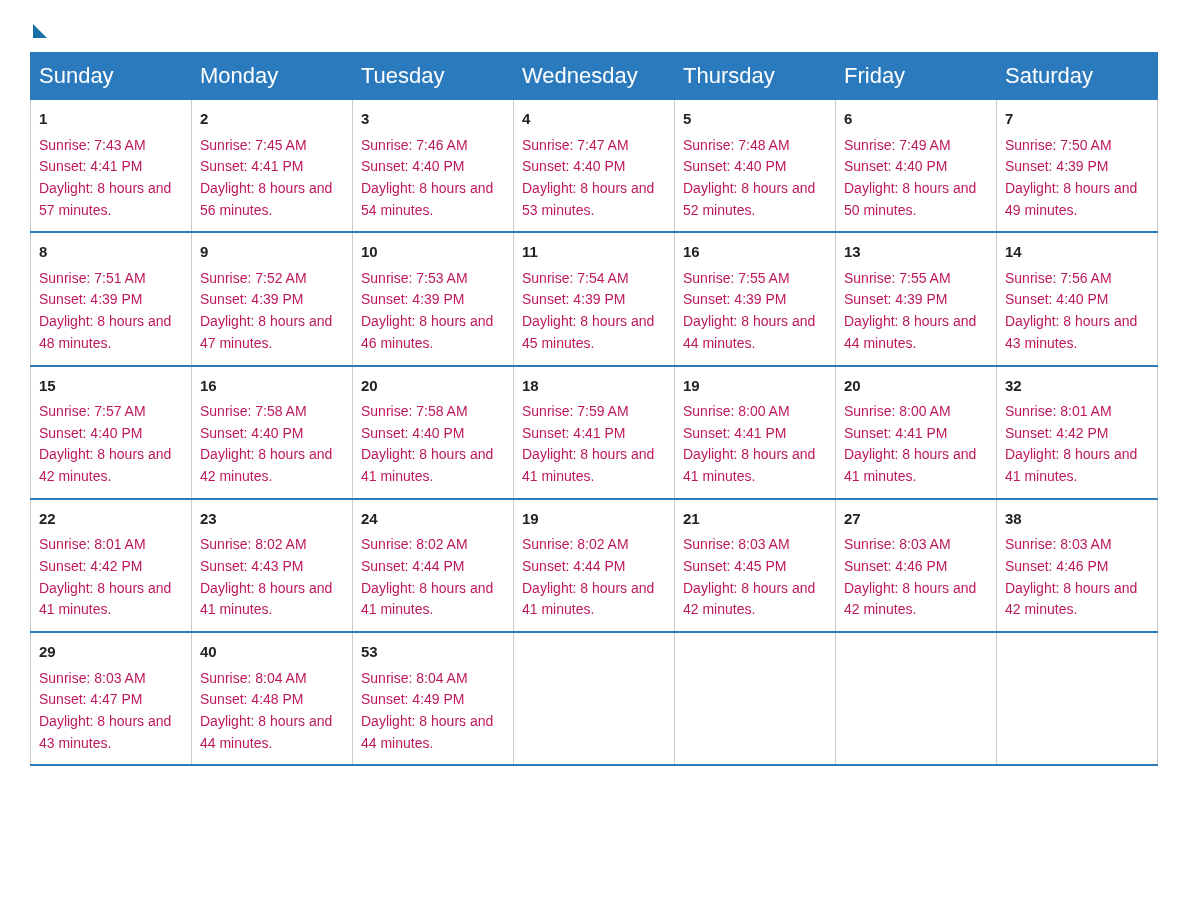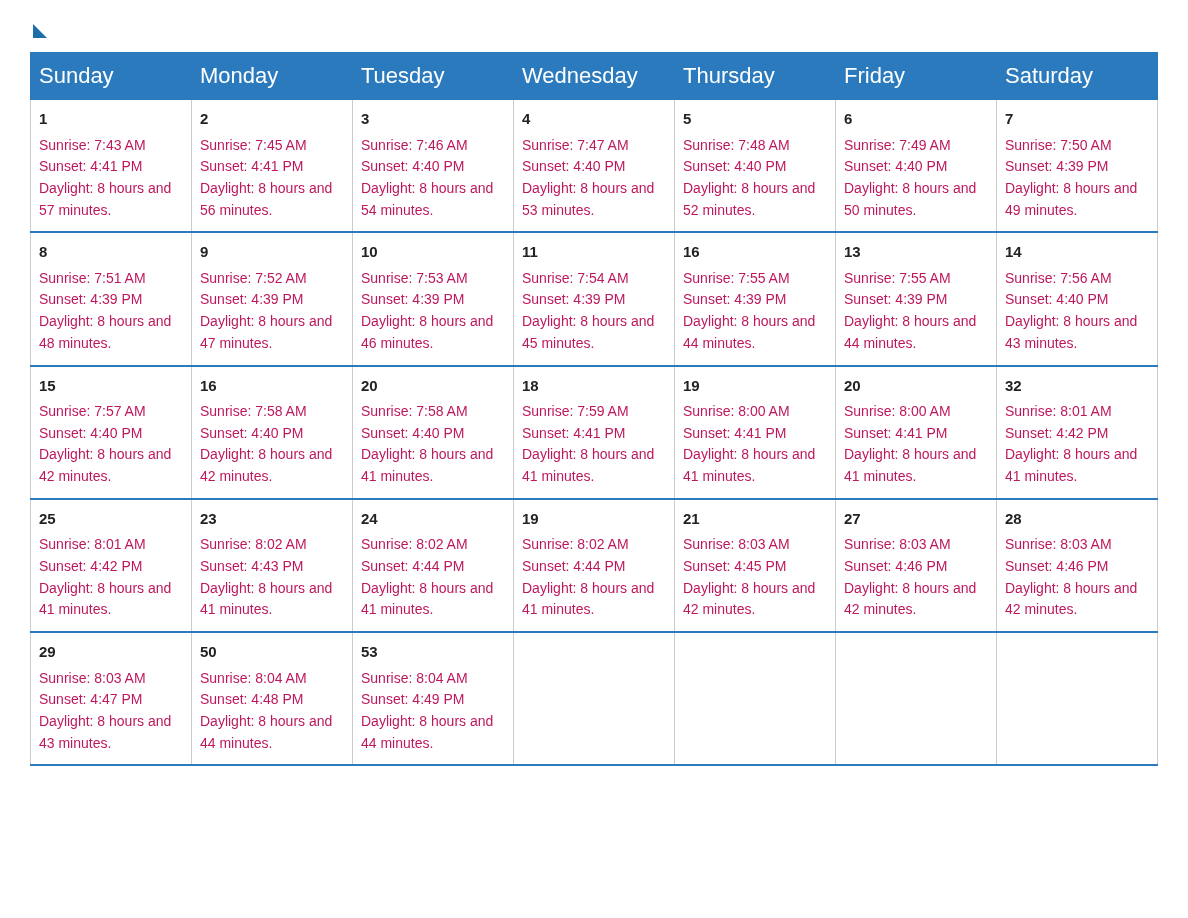--- a/index.html
+++ b/index.html
@@ -152,31 +152,31 @@
       <tr>
         <td><span class="day-number">15</span><span class="day-info">Sunrise: 7:57 AM<br>Sunset: 4:40 PM<br>Daylight: 8 hours and 42 minutes.</span></td>
         <td><span class="day-number">16</span><span class="day-info">Sunrise: 7:58 AM<br>Sunset: 4:40 PM<br>Daylight: 8 hours and 42 minutes.</span></td>
         <td><span class="day-number">20</span><span class="day-info">Sunrise: 7:58 AM<br>Sunset: 4:40 PM<br>Daylight: 8 hours and 41 minutes.</span></td>
         <td><span class="day-number">18</span><span class="day-info">Sunrise: 7:59 AM<br>Sunset: 4:41 PM<br>Daylight: 8 hours and 41 minutes.</span></td>
         <td><span class="day-number">19</span><span class="day-info">Sunrise: 8:00 AM<br>Sunset: 4:41 PM<br>Daylight: 8 hours and 41 minutes.</span></td>
         <td><span class="day-number">20</span><span class="day-info">Sunrise: 8:00 AM<br>Sunset: 4:41 PM<br>Daylight: 8 hours and 41 minutes.</span></td>
         <td><span class="day-number">32</span><span class="day-info">Sunrise: 8:01 AM<br>Sunset: 4:42 PM<br>Daylight: 8 hours and 41 minutes.</span></td>
       </tr>
       <tr>
-        <td><span class="day-number">25</span><span class="day-info">Sunrise: 8:01 AM<br>Sunset: 4:42 PM<br>Daylight: 8 hours and 41 minutes.</span></td>
+        <td><span class="day-number">22</span><span class="day-info">Sunrise: 8:01 AM<br>Sunset: 4:42 PM<br>Daylight: 8 hours and 41 minutes.</span></td>
         <td><span class="day-number">23</span><span class="day-info">Sunrise: 8:02 AM<br>Sunset: 4:43 PM<br>Daylight: 8 hours and 41 minutes.</span></td>
         <td><span class="day-number">24</span><span class="day-info">Sunrise: 8:02 AM<br>Sunset: 4:44 PM<br>Daylight: 8 hours and 41 minutes.</span></td>
         <td><span class="day-number">19</span><span class="day-info">Sunrise: 8:02 AM<br>Sunset: 4:44 PM<br>Daylight: 8 hours and 41 minutes.</span></td>
         <td><span class="day-number">21</span><span class="day-info">Sunrise: 8:03 AM<br>Sunset: 4:45 PM<br>Daylight: 8 hours and 42 minutes.</span></td>
         <td><span class="day-number">27</span><span class="day-info">Sunrise: 8:03 AM<br>Sunset: 4:46 PM<br>Daylight: 8 hours and 42 minutes.</span></td>
-        <td><span class="day-number">28</span><span class="day-info">Sunrise: 8:03 AM<br>Sunset: 4:46 PM<br>Daylight: 8 hours and 42 minutes.</span></td>
+        <td><span class="day-number">38</span><span class="day-info">Sunrise: 8:03 AM<br>Sunset: 4:46 PM<br>Daylight: 8 hours and 42 minutes.</span></td>
       </tr>
       <tr>
         <td><span class="day-number">29</span><span class="day-info">Sunrise: 8:03 AM<br>Sunset: 4:47 PM<br>Daylight: 8 hours and 43 minutes.</span></td>
-        <td><span class="day-number">50</span><span class="day-info">Sunrise: 8:04 AM<br>Sunset: 4:48 PM<br>Daylight: 8 hours and 44 minutes.</span></td>
+        <td><span class="day-number">40</span><span class="day-info">Sunrise: 8:04 AM<br>Sunset: 4:48 PM<br>Daylight: 8 hours and 44 minutes.</span></td>
         <td><span class="day-number">53</span><span class="day-info">Sunrise: 8:04 AM<br>Sunset: 4:49 PM<br>Daylight: 8 hours and 44 minutes.</span></td>
         <td class="empty"></td>
         <td class="empty"></td>
         <td class="empty"></td>
         <td class="empty"></td>
       </tr>
     </tbody>
 </table>
 
 </body></html>

